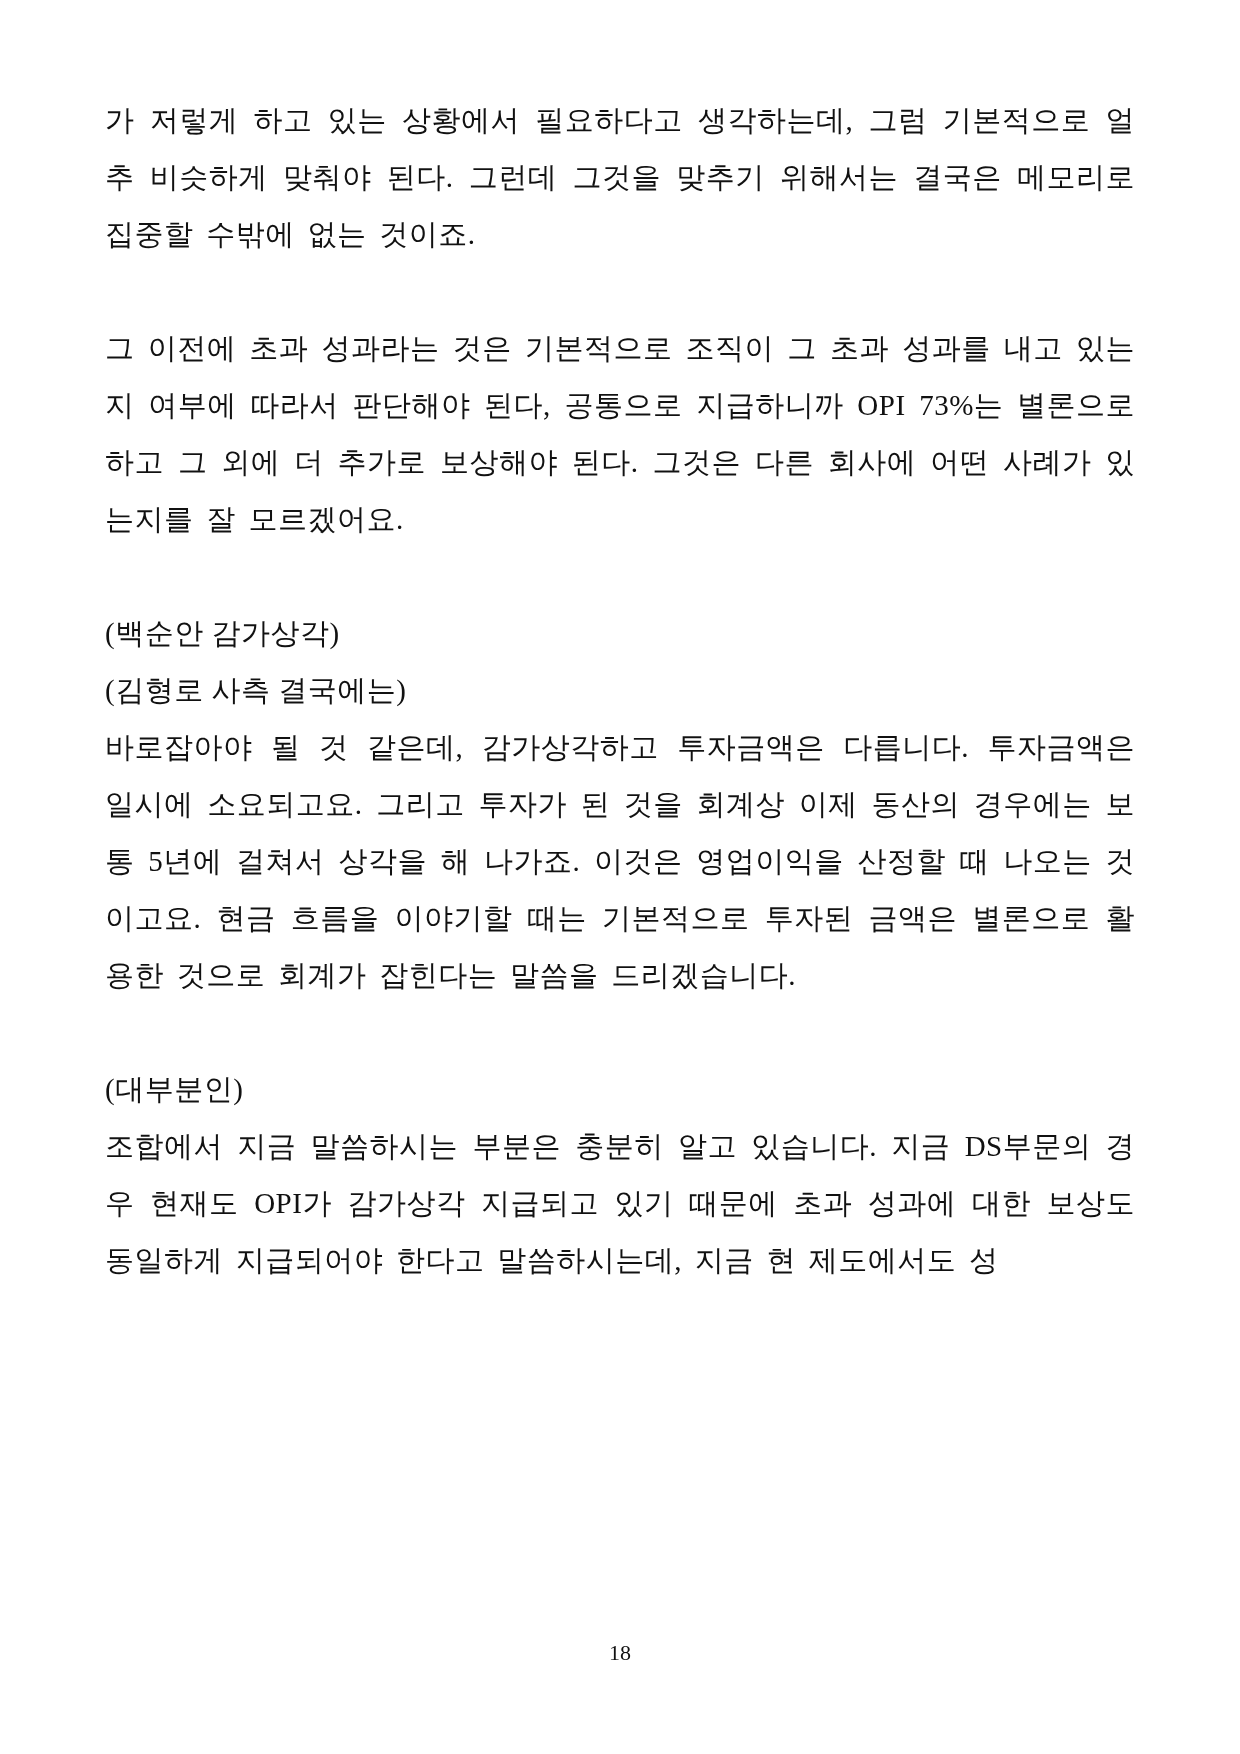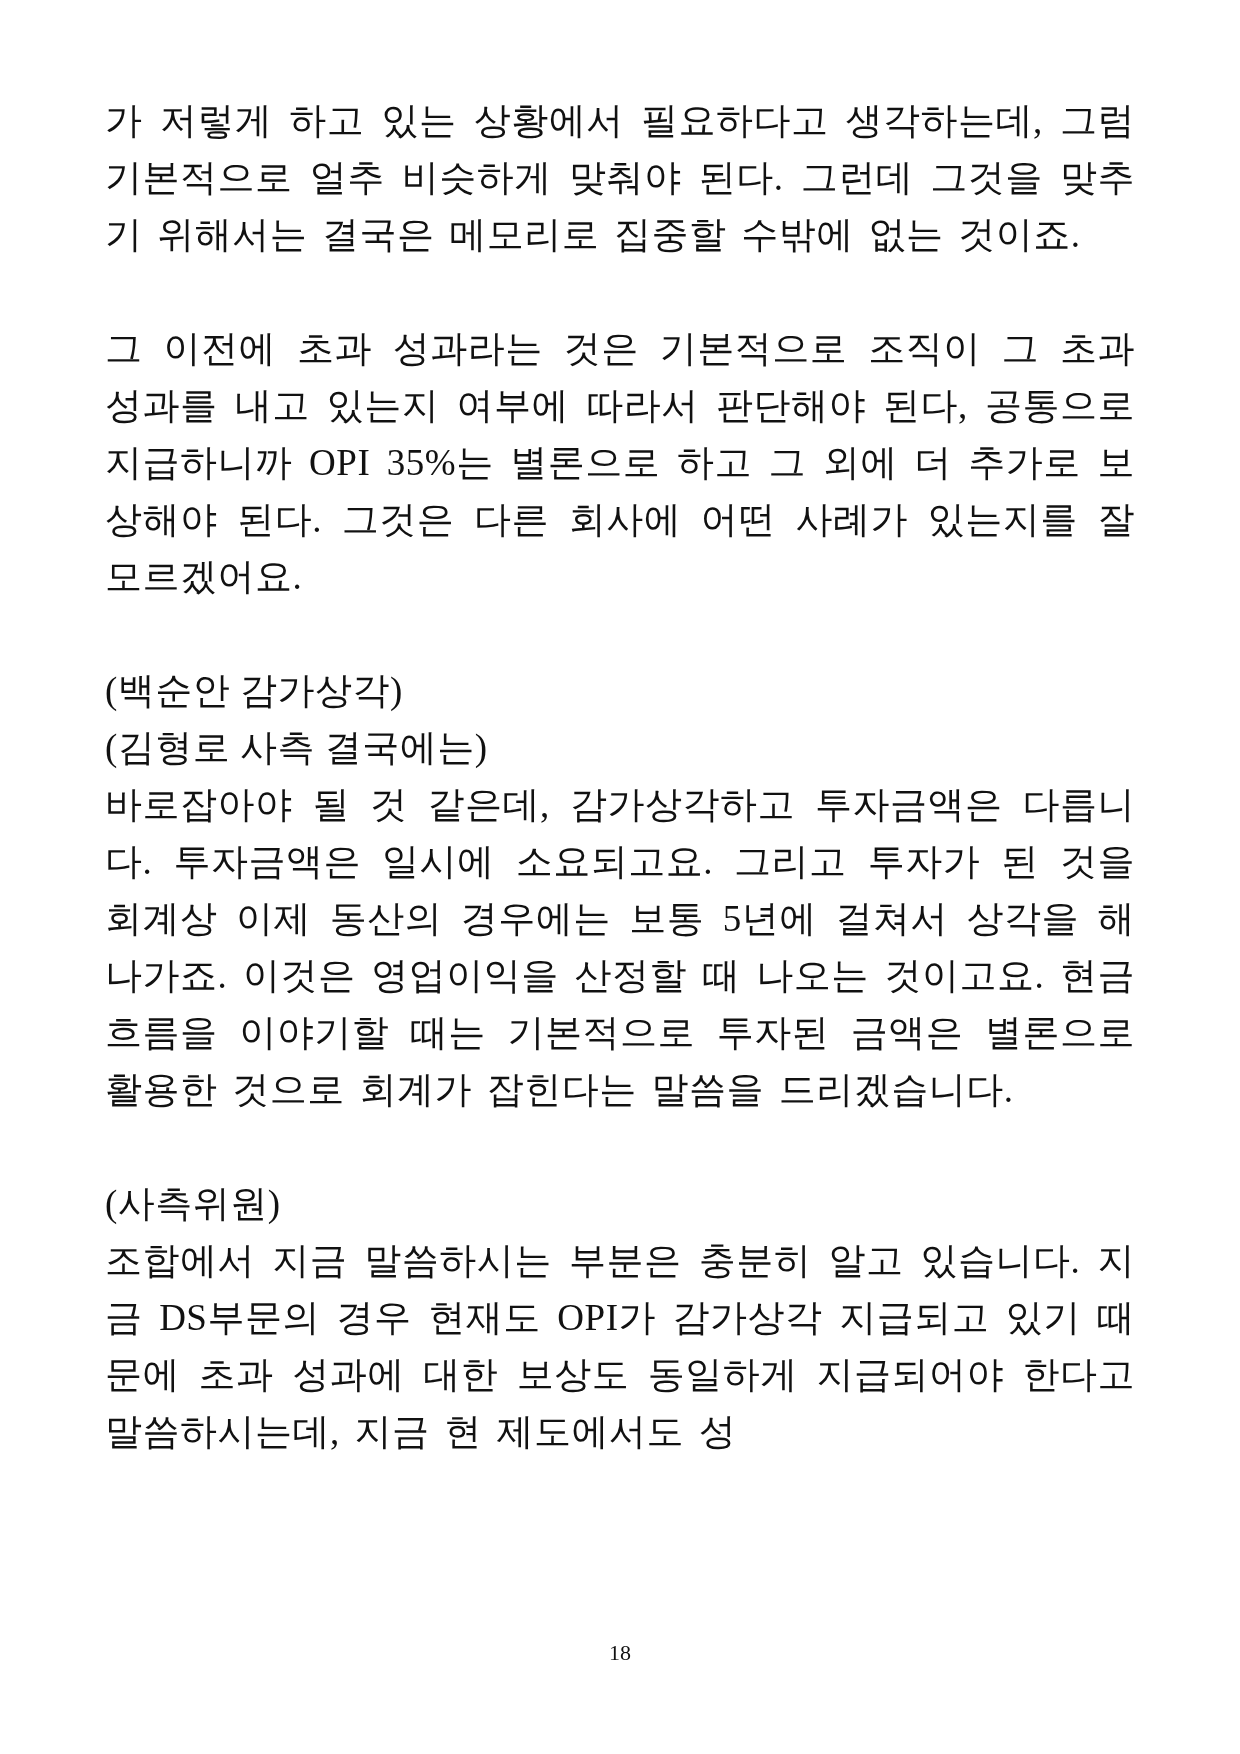--- a/index.html
+++ b/index.html
@@ -17,21 +17,21 @@
     color: #111111;
   }
   .content {
     position: absolute;
     top: 92px;
     left: 105px;
     width: 1030px;
   }
   .para, .speaker {
     margin: 0;
-    font-size: 37px;
+    font-size: 29px;
     line-height: 57px;
     letter-spacing: 0.5px;
   }
   .para {
     text-align: justify;
     word-break: break-all;
     word-spacing: 5px;
     margin-bottom: 57px;
   }
   .speaker {
@@ -48,21 +48,21 @@
     line-height: 30px;
     color: #111111;
   }
 </style>
 </head>
 <body>
 
 <div class="page">
   <div class="content">
     <p class="para">가 저렇게 하고 있는 상황에서 필요하다고 생각하는데, 그럼 기본적으로 얼추 비슷하게 맞춰야 된다. 그런데 그것을 맞추기 위해서는 결국은 메모리로 집중할 수밖에 없는 것이죠.</p>
-    <p class="para">그 이전에 초과 성과라는 것은 기본적으로 조직이 그 초과 성과를 내고 있는지 여부에 따라서 판단해야 된다, 공통으로 지급하니까 OPI 35%는 별론으로 하고 그 외에 더 추가로 보상해야 된다. 그것은 다른 회사에 어떤 사례가 있는지를 잘 모르겠어요.</p>
+    <p class="para">그 이전에 초과 성과라는 것은 기본적으로 조직이 그 초과 성과를 내고 있는지 여부에 따라서 판단해야 된다, 공통으로 지급하니까 OPI 73%는 별론으로 하고 그 외에 더 추가로 보상해야 된다. 그것은 다른 회사에 어떤 사례가 있는지를 잘 모르겠어요.</p>
     <p class="speaker">(백순안 감가상각)</p>
     <p class="speaker">(김형로 사측 결국에는)</p>
     <p class="para">바로잡아야 될 것 같은데, 감가상각하고 투자금액은 다릅니다. 투자금액은 일시에 소요되고요. 그리고 투자가 된 것을 회계상 이제 동산의 경우에는 보통 5년에 걸쳐서 상각을 해 나가죠. 이것은 영업이익을 산정할 때 나오는 것이고요. 현금 흐름을 이야기할 때는 기본적으로 투자된 금액은 별론으로 활용한 것으로 회계가 잡힌다는 말씀을 드리겠습니다.</p>
-    <p class="speaker">(사측위원)</p>
+    <p class="speaker">(대부분인)</p>
     <p class="para">조합에서 지금 말씀하시는 부분은 충분히 알고 있습니다. 지금 DS부문의 경우 현재도 OPI가 감가상각 지급되고 있기 때문에 초과 성과에 대한 보상도 동일하게 지급되어야 한다고 말씀하시는데, 지금 현 제도에서도 성</p>
   </div>
   <div class="page-number">18</div>
 </div>
 
 </body></html>

